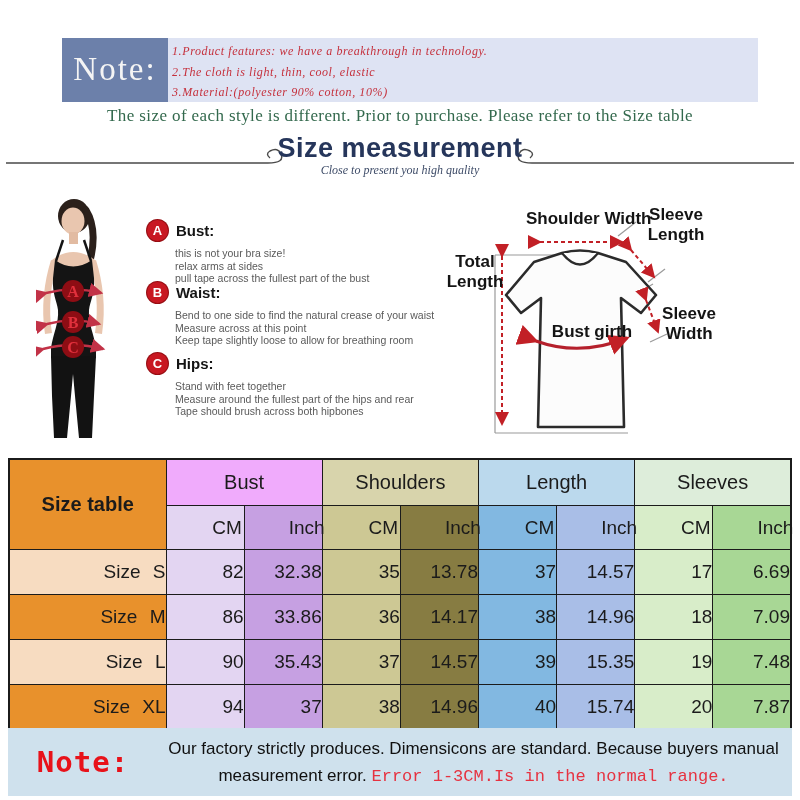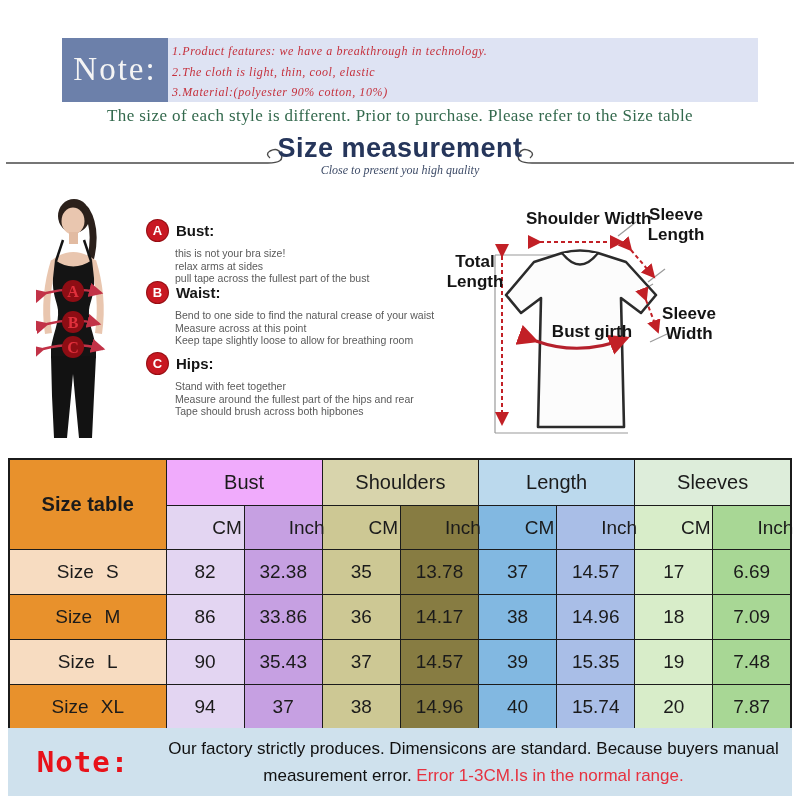--- a/index.html
+++ b/index.html
@@ -45,38 +45,38 @@
   #lbl-sleevewid{left:650px;top:304px;width:78px;}
 
   
   table.size-table{position:absolute;left:8px;top:458px;width:784px;border-collapse:collapse;
                    table-layout:fixed;border:2px solid #1b1b1b;}
   table.size-table td{border:1px solid #1b1b1b;text-align:center;vertical-align:middle;
                       font-size:19px;color:#1b1b1b;padding:0;}
   td.t-title{background:#E8912C;font-size:21px;font-weight:bold;}
   tr.group-row td{height:45px;font-size:20px;}
   tr.unit-row td{height:43px;padding-left:44px;}
-  tr.data-row td{height:44px;}
+  tr.data-row td{height:44px;text-align:right;}
   td.row-label-odd{background:#F7DCC1;word-spacing:7px;font-size:18px;}
   td.row-label-even{background:#E8912C;word-spacing:7px;font-size:18px;}
   .g-bust{background:#f0abfc;} .g-shou{background:#D8D4AC;}
   .g-len{background:#BBD9ED;}  .g-slv{background:#DDEDDA;}
   .c0{background:#E3D5F2;} .c1{background:#C6A0E2;}
   .c2{background:#CDC894;} .c3{background:#877C42;}
   .c4{background:#82B8E1;} .c5{background:#A9BEE7;}
   .c6{background:#D8EDC9;} .c7{background:#A8D795;}
 
   
   .bottom-note{left:8px;top:728px;width:784px;height:68px;background:#CFE1ED;
                display:flex;align-items:center;}
   .bottom-note-label{width:150px;text-align:center;font-family:"DejaVu Sans Mono",monospace;
                      font-weight:bold;font-size:29px;color:#E8121A;letter-spacing:1px;}
   .bottom-note-text{flex:1;text-align:center;font-size:17px;line-height:27px;color:#101010;
                     padding-right:3px;}
-  .bottom-red{color:#E63240;}
+  .bottom-red{color:#E63240;font-family:Liberation Mono, monospace;}
 </style>
 </head>
 <body>
 
 <div class="abs note-strip"></div>
 <div class="abs note-box">Note:</div>
 <div class="abs note-items">
   <div>1.Product features: we have a breakthrough in technology.</div>
   <div>2.The cloth is light, thin, cool, elastic</div>
   <div>3.Material:(polyester 90% cotton, 10%)</div>

